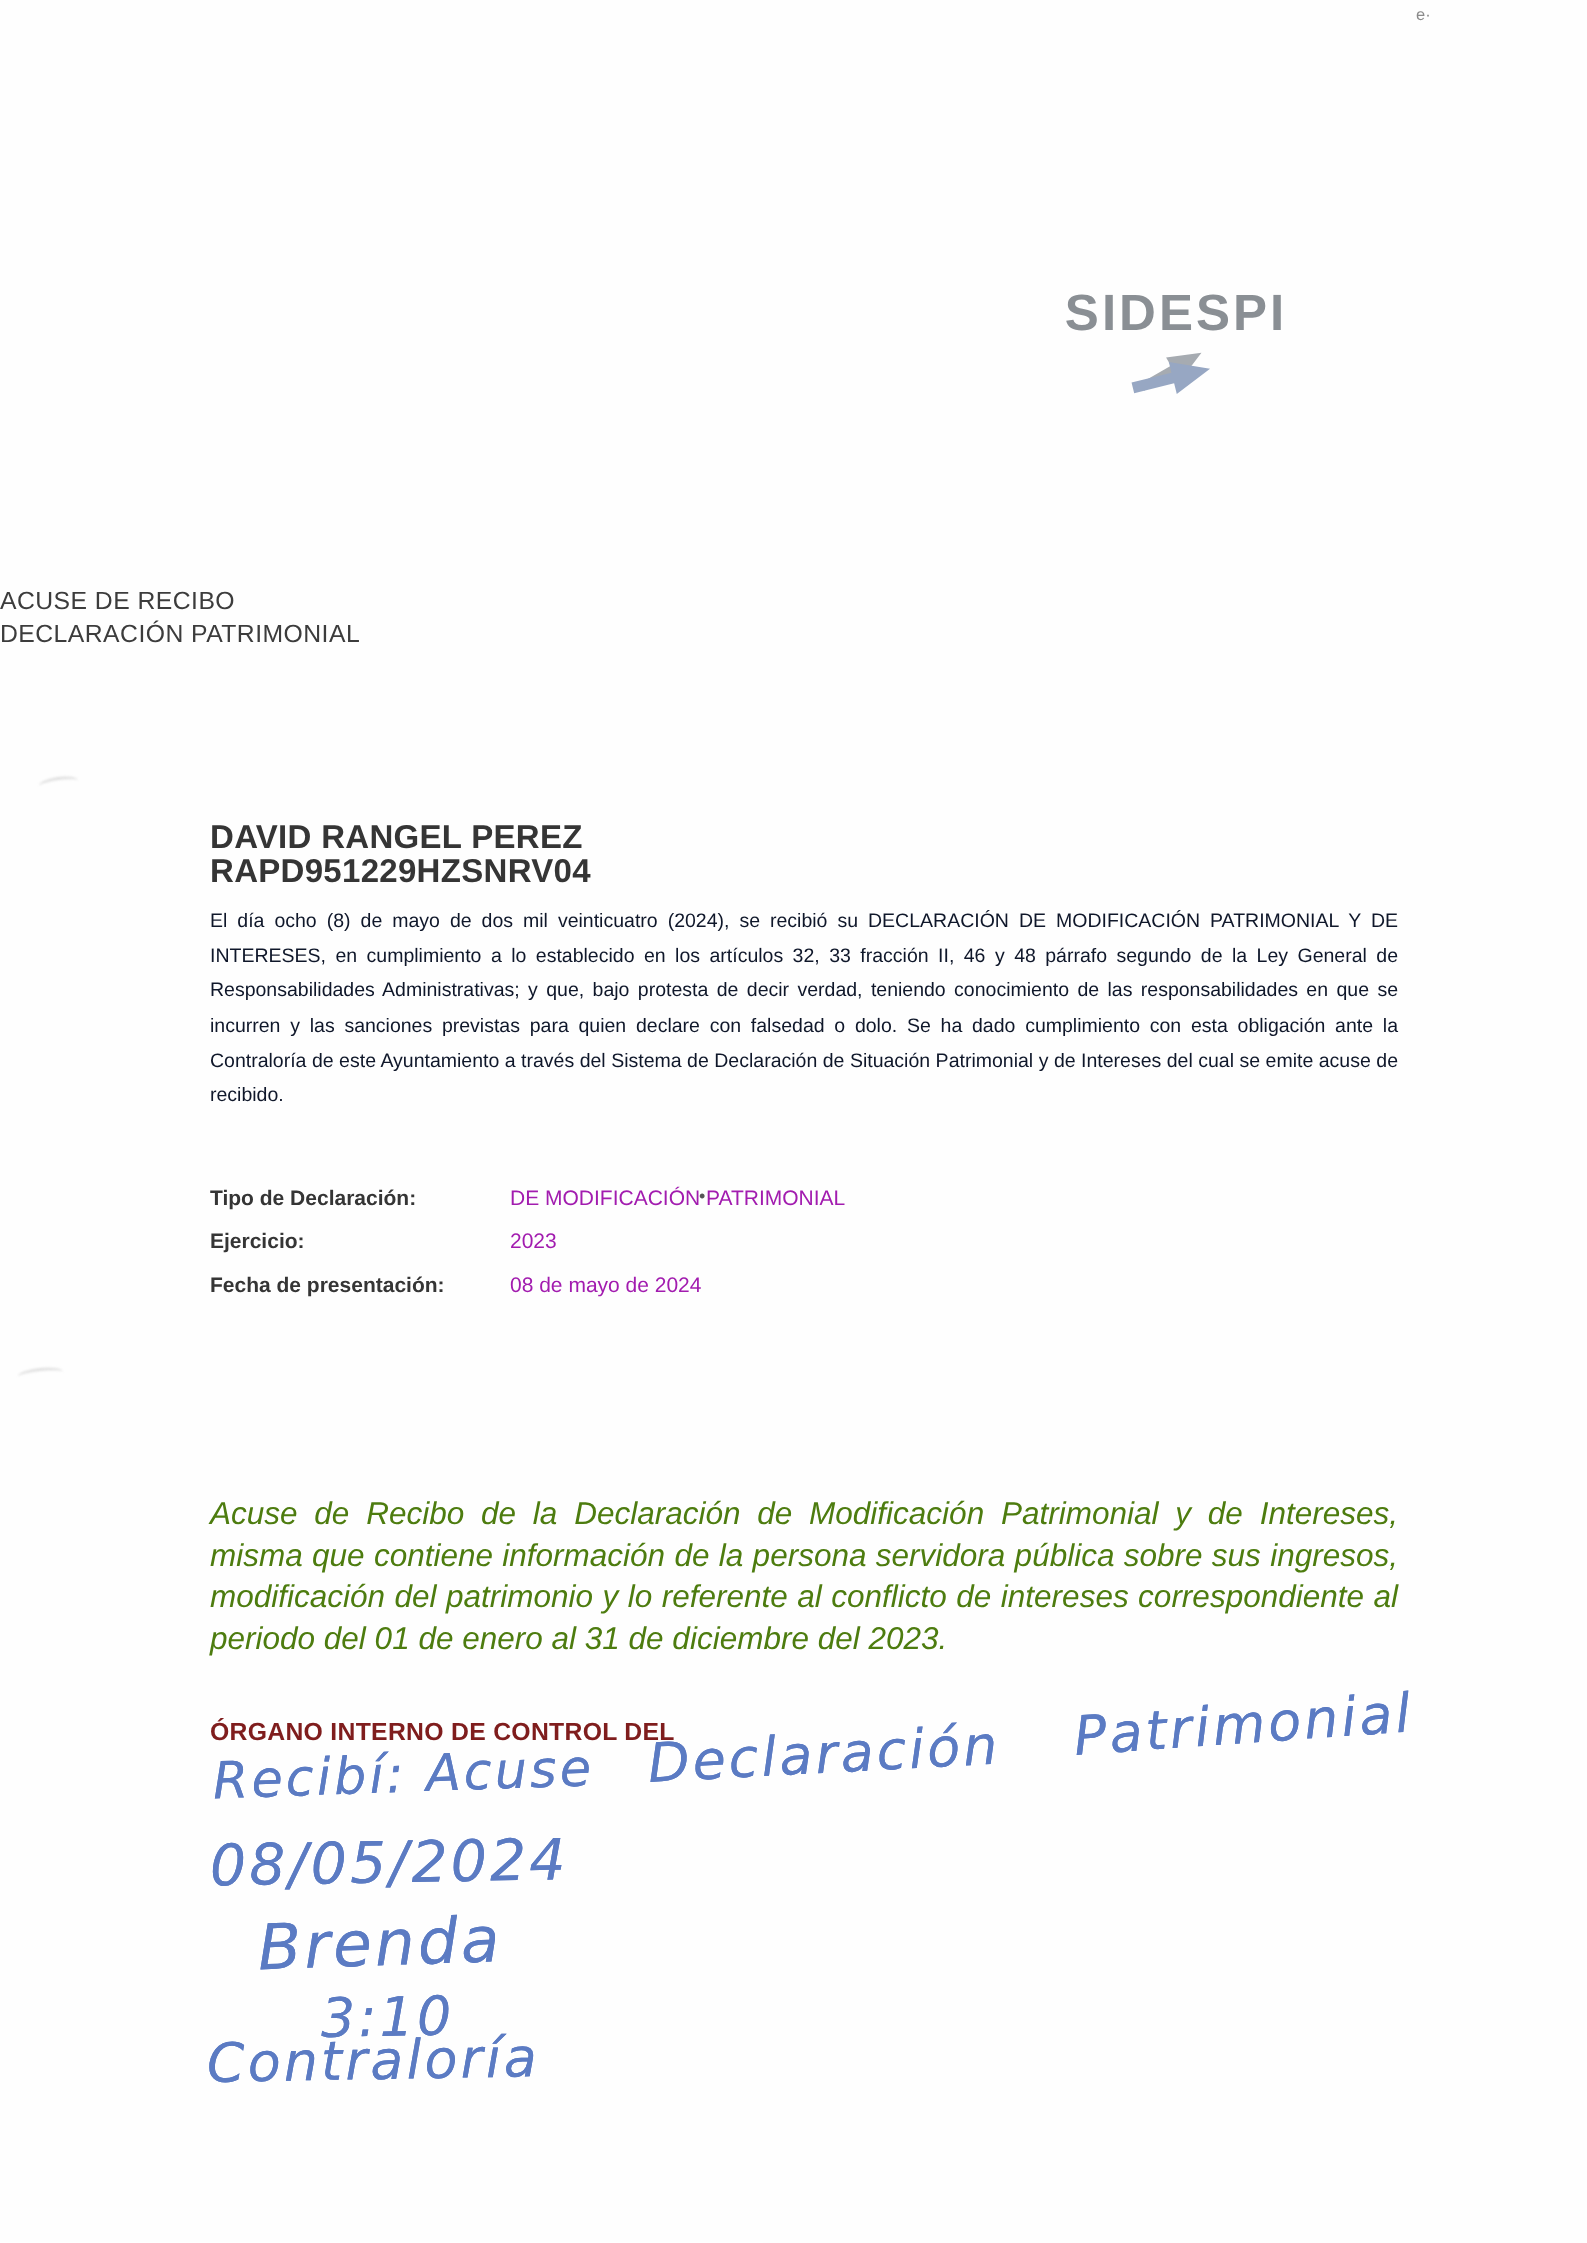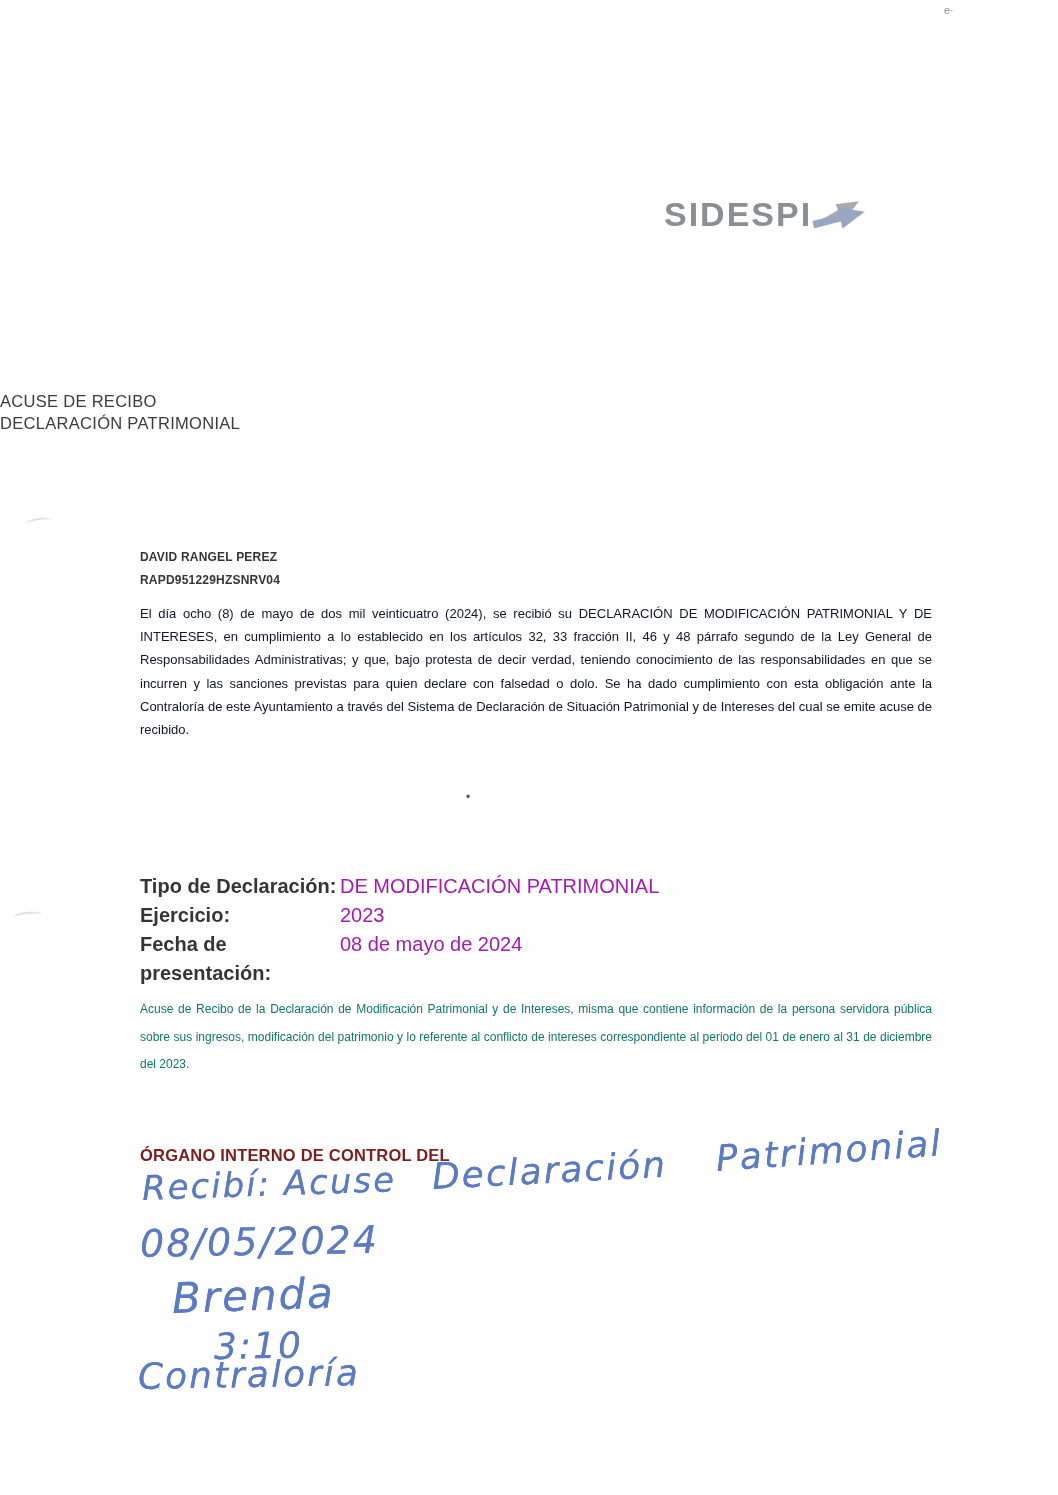--- a/index.html
+++ b/index.html
@@ -13,61 +13,61 @@
     position:relative;
     width:1058px;height:1495px;
     background:#fefefe;
     font-family:"Liberation Sans", sans-serif;
     color:#404040;
     overflow:hidden;
   }
 
   
   .logo{position:absolute;left:664px;top:192px;width:240px;}
-  .logo-row{display:flex;align-items:center;}
+  .logo-row{display:flex;align-items:center;flex-direction:column;}
   .brand{
     font-size:34px;font-weight:bold;color:var(--brand);
     letter-spacing:2px;line-height:1;
   }
   .arrow{margin-left:-4px;margin-top:-8px;display:inline-block;}
   .tagline{
     margin-top:6px;font-size:11px;font-weight:600;color:#9aa0a8;
     line-height:14px;text-align:center;letter-spacing:.2px;
   }
 
   
   .title{
     position:absolute;left:0;top:390px;width:1058px;
     text-align:left;font-size:16.5px;line-height:22px;color:#3c3c3c;
     letter-spacing:.3px;
   }
 
   
   .declarant{
     position:absolute;left:140px;top:546px;width:600px;
-    font-size:12px;font-weight:bold;line-height:23px;color:#353535;
+    font-size:22px;font-weight:bold;line-height:23px;color:#353535;
     letter-spacing:.2px;
   }
 
   
   .body-par{
     position:absolute;left:140px;top:602px;width:792px;
     font-size:13px;line-height:23.2px;text-align:justify;color:#0f172a;
   }
 
   
-  .fields{position:absolute;left:140px;top:872px;width:792px;font-size:20px;}
+  .fields{position:absolute;left:140px;top:784px;width:792px;font-size:14px;}
   .field-row{display:flex;line-height:29px;}
   .field-label{font-weight:bold;width:200px;flex:0 0 200px;color:#353535;}
   .field-value{color:#a21caf;}
 
   
   .footer-par{
     position:absolute;left:140px;top:996px;width:792px;
-    font-size:12px;line-height:27.5px;text-align:justify;color:#0f766e;
+    font-size:21px;line-height:27.5px;text-align:justify;color:#4d7c0f;font-style:italic;
   }
 
   
   .office{
     position:absolute;left:140px;top:1146px;width:600px;
     font-size:16.5px;font-weight:bold;color:#7f1d1d;letter-spacing:.2px;
   }
 
   
   .hw{

